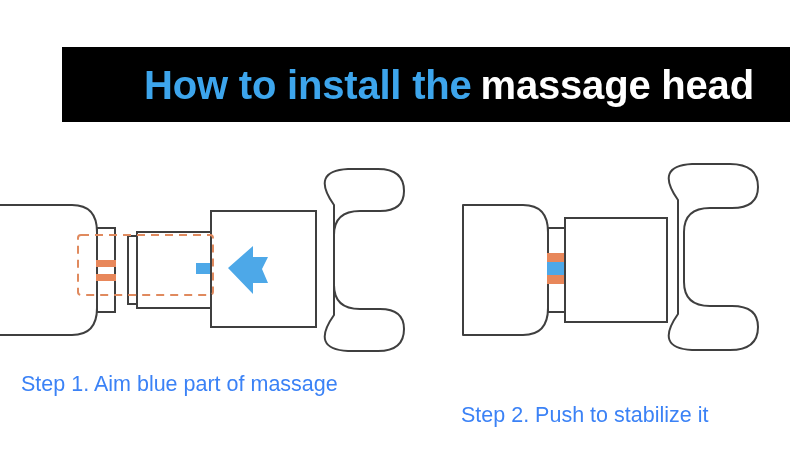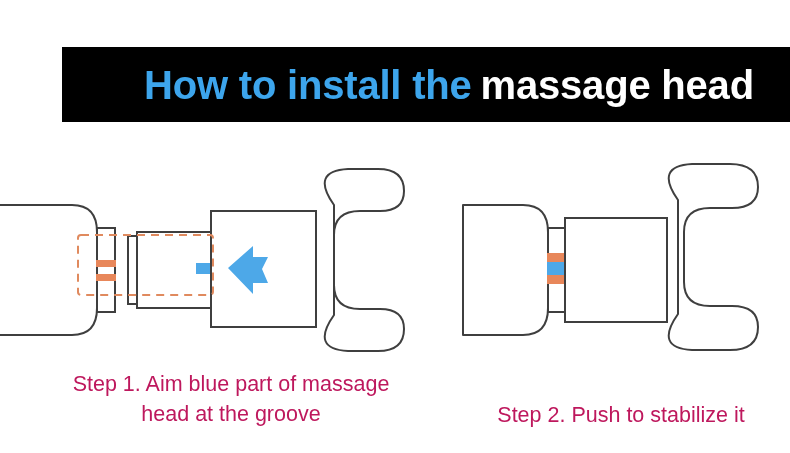--- a/index.html
+++ b/index.html
@@ -45,25 +45,24 @@
     left: 0;
     top: 150px;
     width: 790px;
     height: 215px;
   }
   #diagram-area svg { display: block; }
 
   
   .caption {
     position: absolute;
-    color: #be185d;
+    color: #3b82f6;
     font-size: 21.5px;
     line-height: 30px;
     font-family: "Liberation Sans", sans-serif;
-    text-align: center;
   }
   #caption-step1 {
     left: 21px;
     top: 369px;
     width: 420px;
   }
   #caption-step2 {
     left: 461px;
     top: 369px;
     width: 320px;
@@ -144,18 +143,17 @@
                Q 758 200 730 200
                L 692 200
                Q 654 198 678 164
                Z" fill="#ffffff" stroke="#3f3f3f" stroke-width="2" stroke-linejoin="round"></path>
     </g>
   </svg>
 </div>
 
 <div class="caption" id="caption-step1">
   <div>Step 1. Aim blue part of massage</div>
-  <div>head at the groove</div>
 </div>
 
 <div class="caption" id="caption-step2">
   <div>Step 2. Push to stabilize it</div>
 </div>
 
 </body></html>

